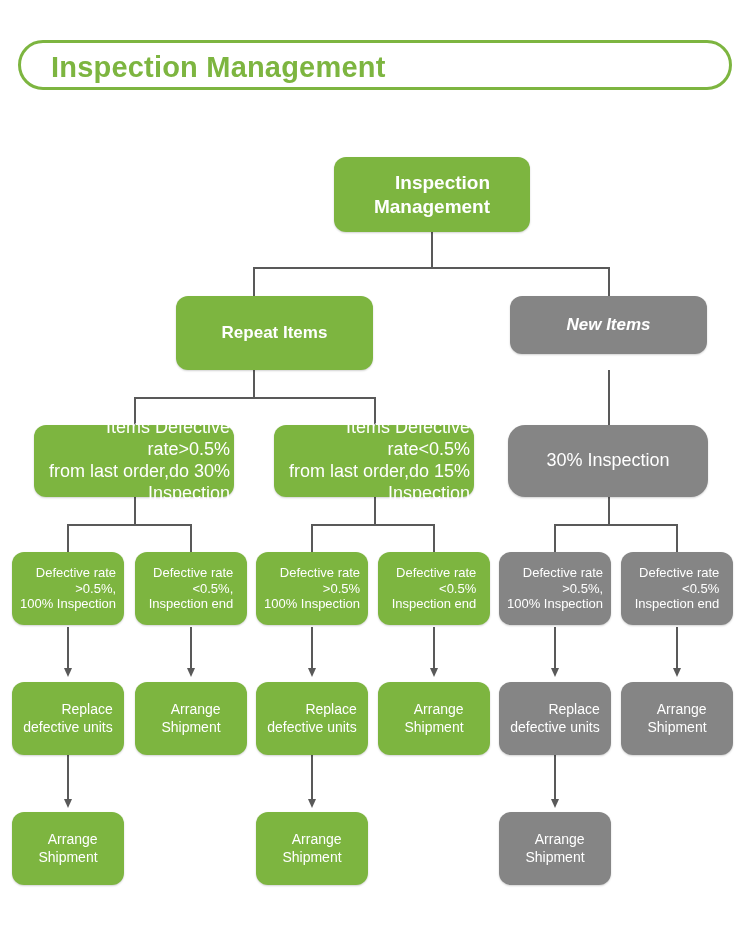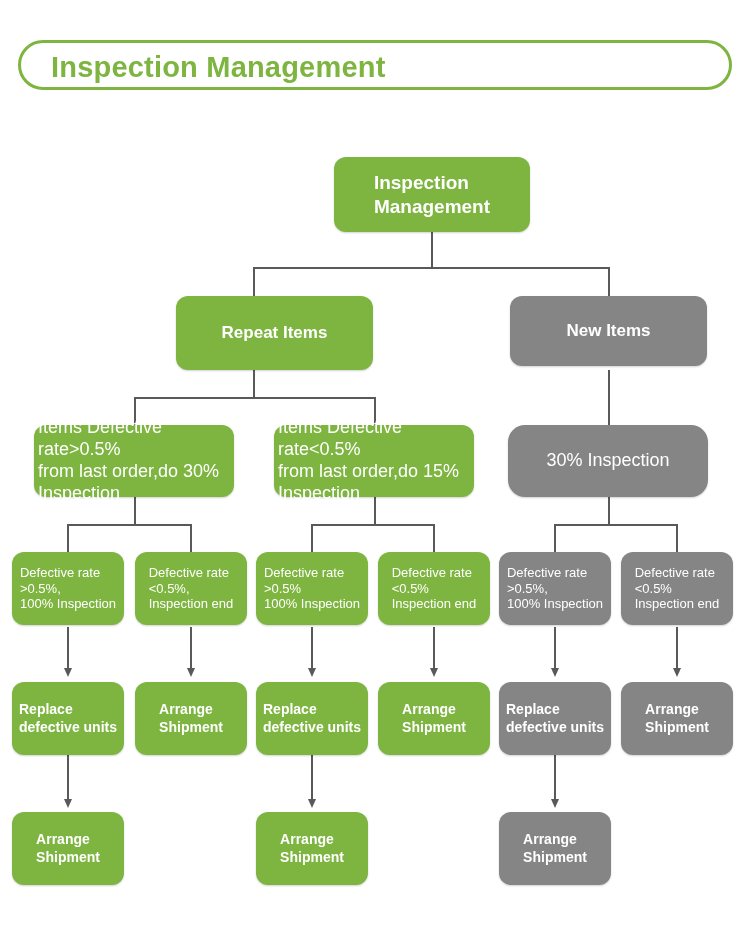--- a/index.html
+++ b/index.html
@@ -49,21 +49,21 @@
 
   
   .node {
     position: absolute;
     box-sizing: border-box;
     border-radius: 12px;
     color: #ffffff;
     display: flex;
     align-items: center;
     justify-content: center;
-    text-align: left;
+    text-align: right;
     line-height: 1.22;
     padding: 18px 4px;
     white-space: pre-line;
     box-shadow: 0 1px 2px rgba(0,0,0,0.18);
   }
   .green { background: #7DB540; }
   .gray  { background: #858585; }
 
   .n-root {
     font-size: 19px;
@@ -76,21 +76,21 @@
   .n-lvl3 {
     font-size: 18px;
     font-weight: normal;
   }
   .n-lvl4 {
     font-size: 13px;
     font-weight: normal;
   }
   .n-lvl5, .n-lvl6 {
     font-size: 14px;
-    font-weight: bold;
+    font-weight: normal;
   }
 
   
   .conn {
     position: absolute;
     background: #595959;
   }
   .conn-v { width: 2px; }
   .conn-h { height: 2px; }
 
@@ -185,21 +185,21 @@
   </div>
   <div class="arrow" style="left:551px; top:755px; width:8px; height:53px;">
     <div class="arrow-stem" style="height:44px;"></div>
       <div class="arrow-head" style="top:44px;"></div>
   </div>
 
   <div class="node green n-root" style="left:334px; top:157px; width:196px; height:75px;">Inspection
 Management</div>
 
   <div class="node green n-lvl2" style="left:155px; top:296px; width:197px; height:74px;margin-left:21px;">Repeat Items</div>
-  <div class="node gray n-lvl2" style="left:510px; top:296px; width:197px; height:70px;">New Items</div>
+  <div class="node gray n-lvl2" style="left:510px; top:296px; width:197px; height:58px;font-style:italic;">New Items</div>
 
   <div class="node green n-lvl3" style="left:34px; top:425px; width:200px; height:72px;">Items Defective rate&gt;0.5%
 from last order,do 30%
 Inspection</div>
   <div class="node green n-lvl3" style="left:274px; top:425px; width:200px; height:72px;">Items Defective rate&lt;0.5%
 from last order,do 15%
 Inspection</div>
   <div class="node gray n-lvl3" style="left:508px; top:425px; width:200px; height:72px;border-radius:17px;">30% Inspection</div>
 
   <div class="node green n-lvl4" style="left:12px; top:552px; width:112px; height:73px;">Defective rate

